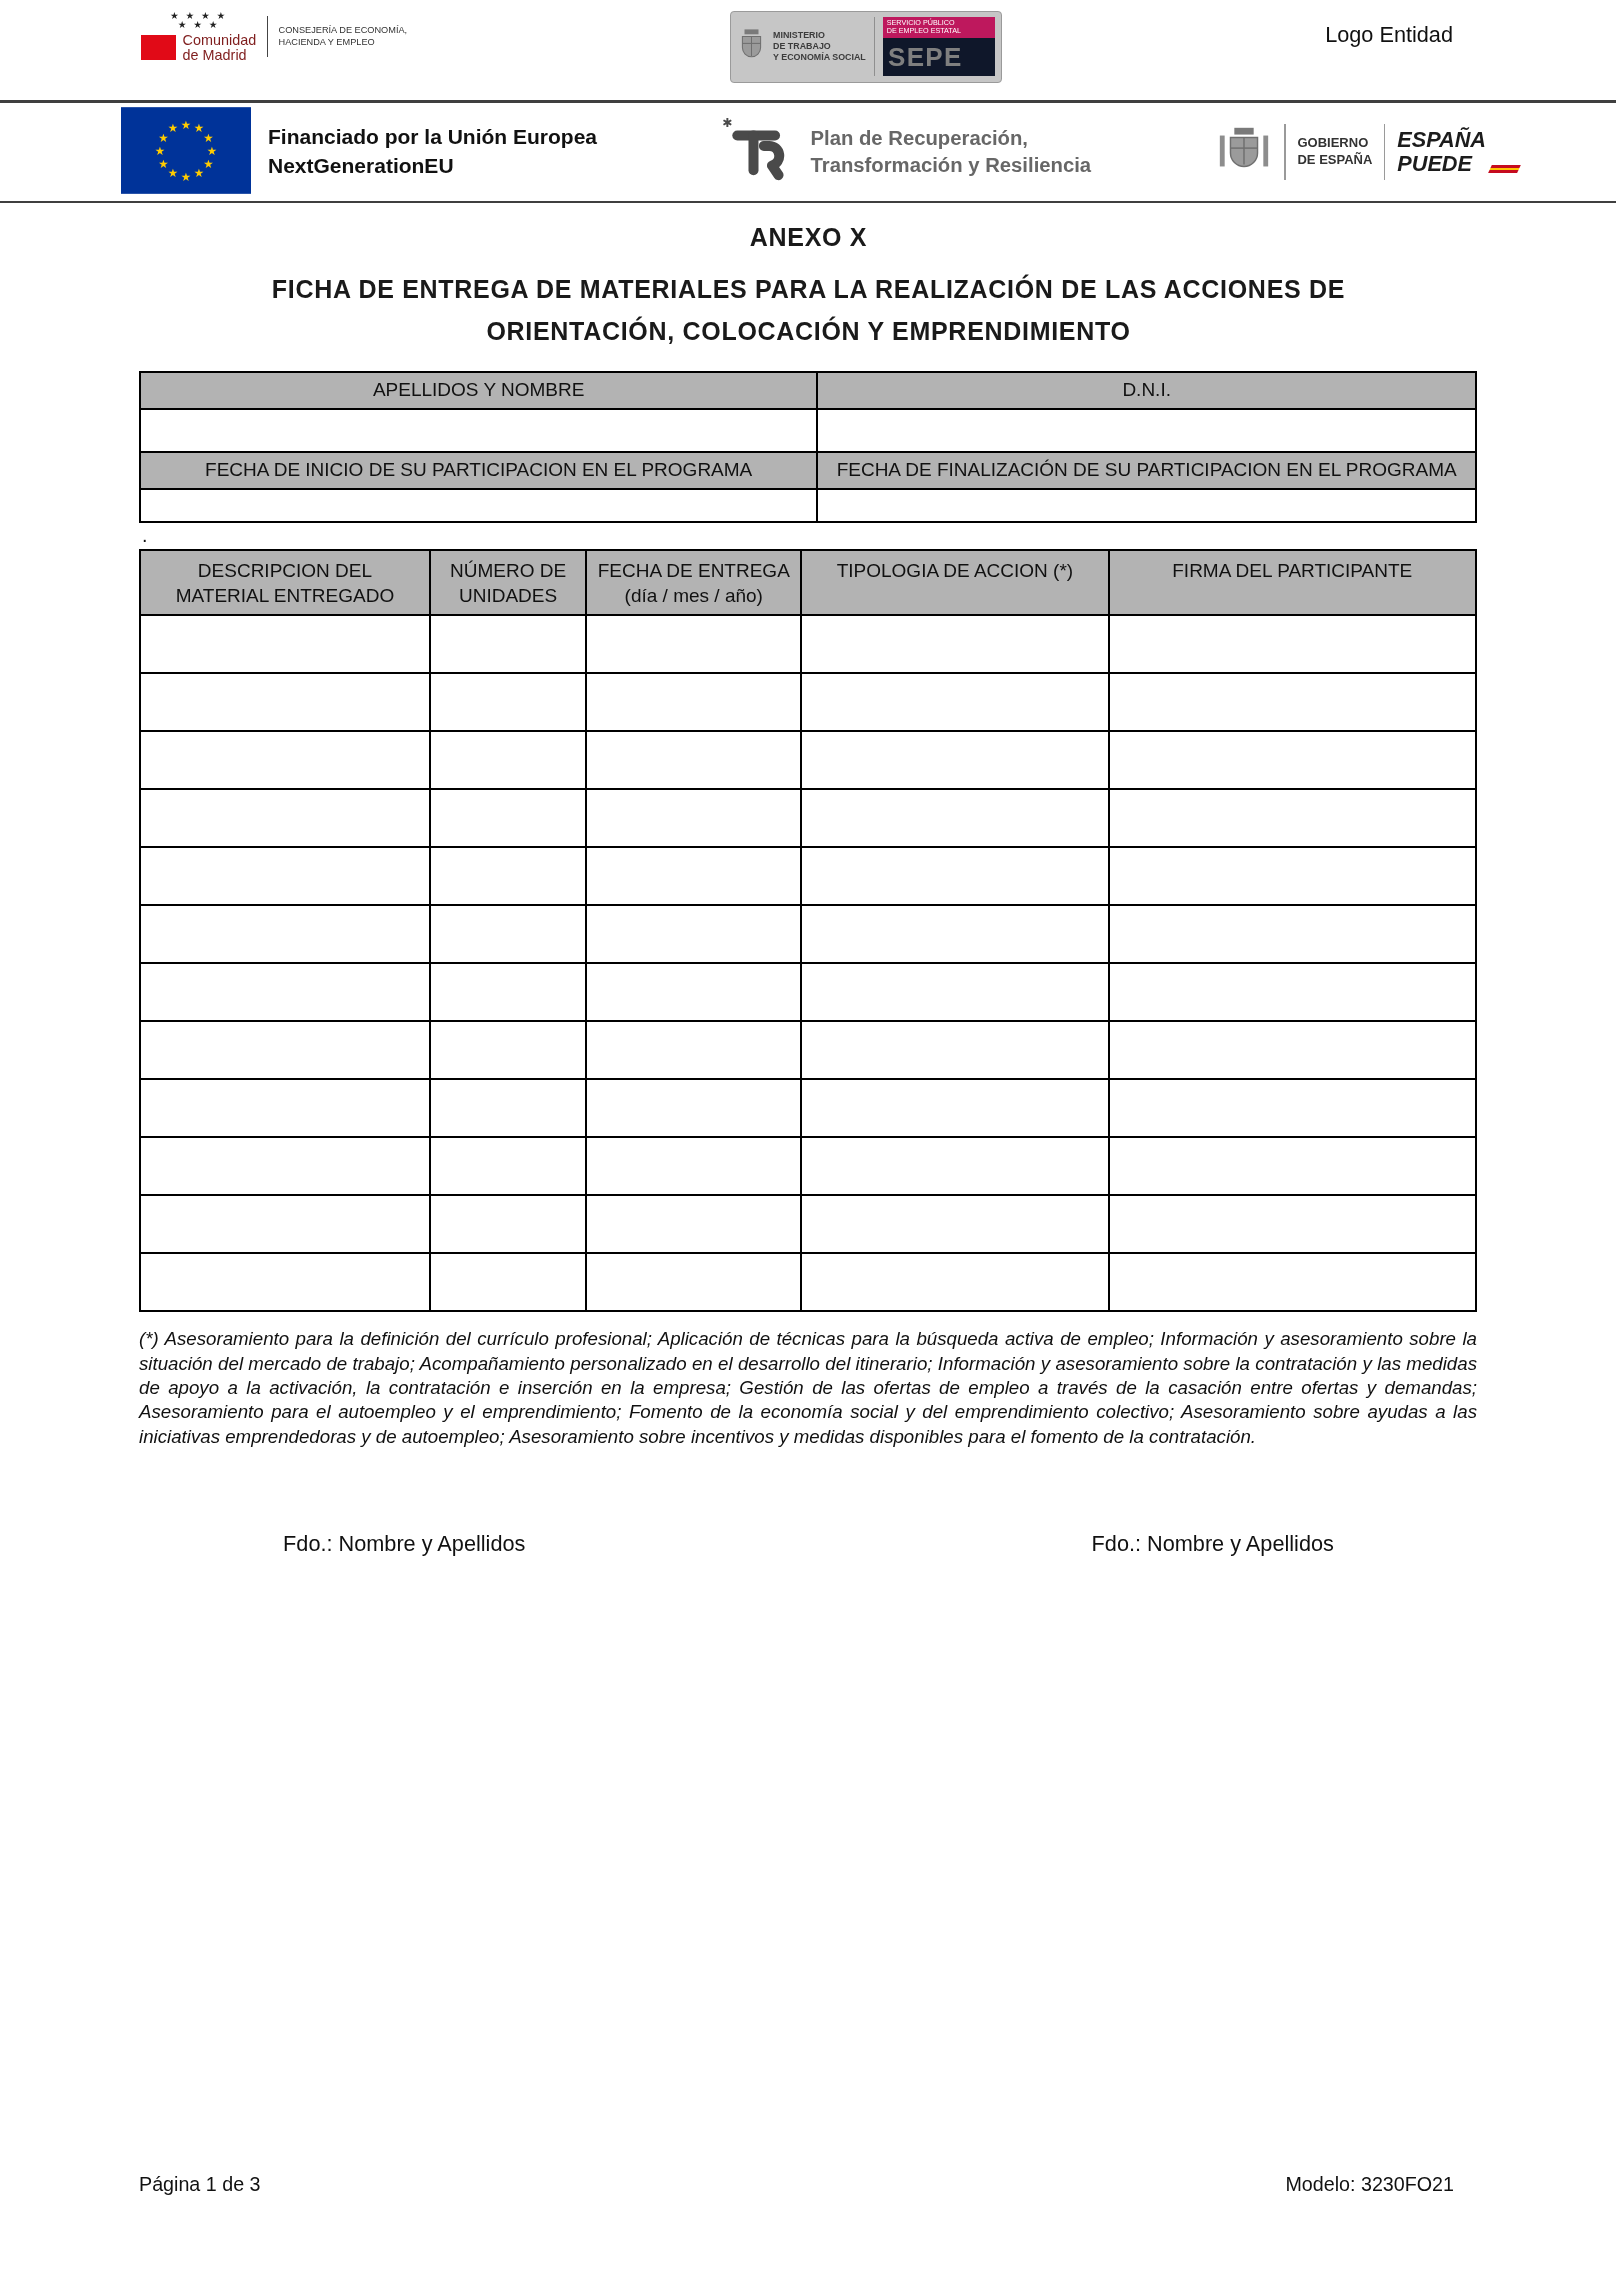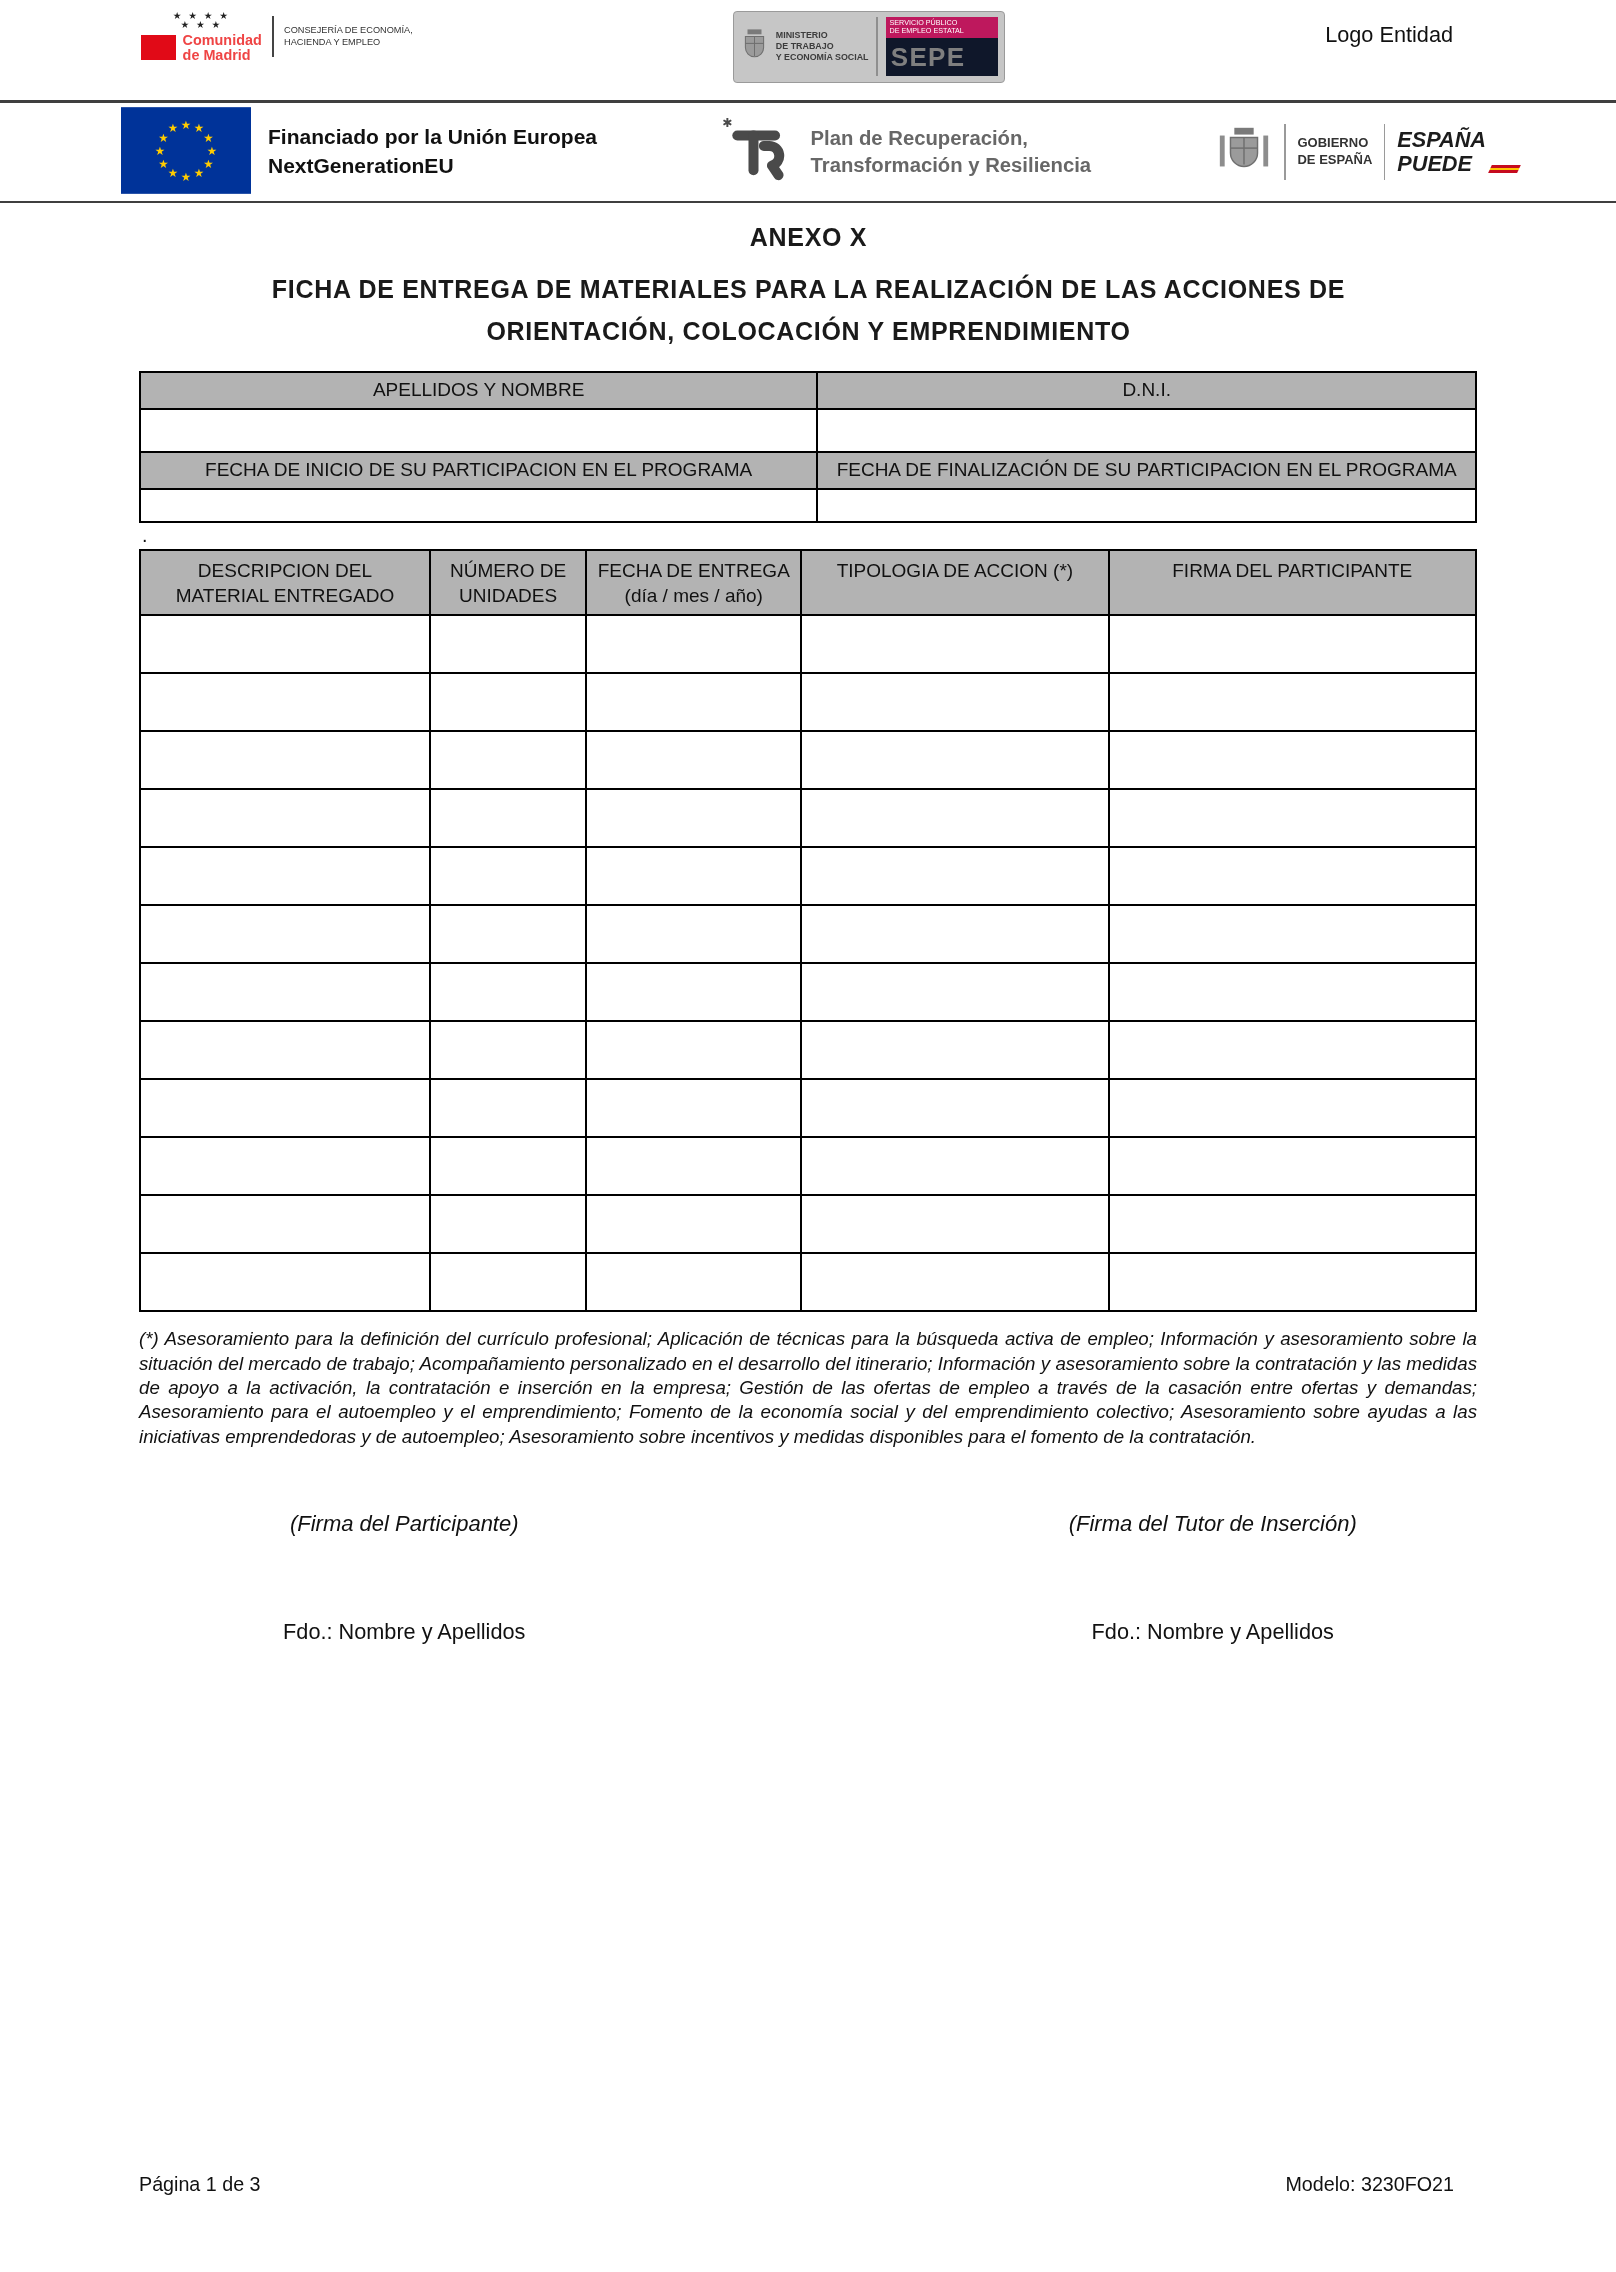--- a/index.html
+++ b/index.html
@@ -8,21 +8,21 @@
   .page { position:relative; width:1617px; height:2273px; background:#ffffff; overflow:hidden; }
 
   
   .hdr { display:flex; align-items:flex-start; justify-content:space-between;
          padding:10.5px 164px 3.9px 141px; height:100px; }
   .madrid { display:flex; align-items:center; gap:10.5px; }
   .madrid-left { display:flex; flex-direction:column; align-items:center; }
   .m-stars { text-align:center; color:#222; font-size:9.8px; line-height:1.0; letter-spacing:2px; }
   .m-flagrow { display:flex; align-items:center; gap:6.6px; margin-top:2.6px; }
   .m-flag { width:35px; height:25px; background:#e10a17; }
-  .m-name { font-weight:bold; font-size:14.4px; line-height:1.05; color:#ef4444; }
+  .m-name { font-weight:normal; font-size:14.4px; line-height:1.05; color:#7f1d1d; }
   .m-vrule { width:1.3px; height:41px; background:#444; }
   .m-dept { font-size:9.2px; color:#333; line-height:1.3; }
 
   .ministry { display:flex; align-items:stretch; background:#c6c6c6; border:0.7px solid #9a9a9a;
               border-radius:3.9px; padding:5.2px 6.6px; gap:7.9px; height:72px; }
   .min-left { display:flex; align-items:center; gap:6.6px; }
   .min-text { font-size:8.9px; font-weight:bold; color:#3c3c3c; line-height:1.25; }
   .min-vrule { width:1.3px; background:#8f8f8f; }
   .sepe-block { display:flex; flex-direction:column; width:112px; }
   .sepe-top { background:#be185d; color:#fff; font-size:7.2px; line-height:1.2; padding:2px 3.9px; text-align:left; }
@@ -348,24 +348,20 @@
           <td></td>
           <td></td>
           <td></td>
           <td></td>
         </tr>
       </tbody>
   </table>
 
   <div class="footnote">(*) Asesoramiento para la definición del currículo profesional; Aplicación de técnicas para la búsqueda activa de empleo; Información y asesoramiento sobre la situación del mercado de trabajo; Acompañamiento personalizado en el desarrollo del itinerario; Información y asesoramiento sobre la contratación y las medidas de apoyo a la activación, la contratación e inserción en la empresa; Gestión de las ofertas de empleo a través de la casación entre ofertas y demandas; Asesoramiento para el autoempleo y el emprendimiento; Fomento de la economía social y del emprendimiento colectivo; Asesoramiento sobre ayudas a las iniciativas emprendedoras y de autoempleo; Asesoramiento sobre incentivos y medidas disponibles para el fomento de la contratación.</div>
 
-  <div class="sig-row">
-    <div class="sig-cell sig-label">(Firma del Participante)</div>
-    <div class="sig-cell sig-label">(Firma del Tutor de Inserción)</div>
-  </div>
   <div class="fdo-row">
     <div class="sig-cell fdo">Fdo.: Nombre y Apellidos</div>
     <div class="sig-cell fdo">Fdo.: Nombre y Apellidos</div>
   </div>
 
 
   <div class="footer">
     <span>Página 1 de 3</span>
     <span>Modelo: 3230FO21</span>
   </div>

